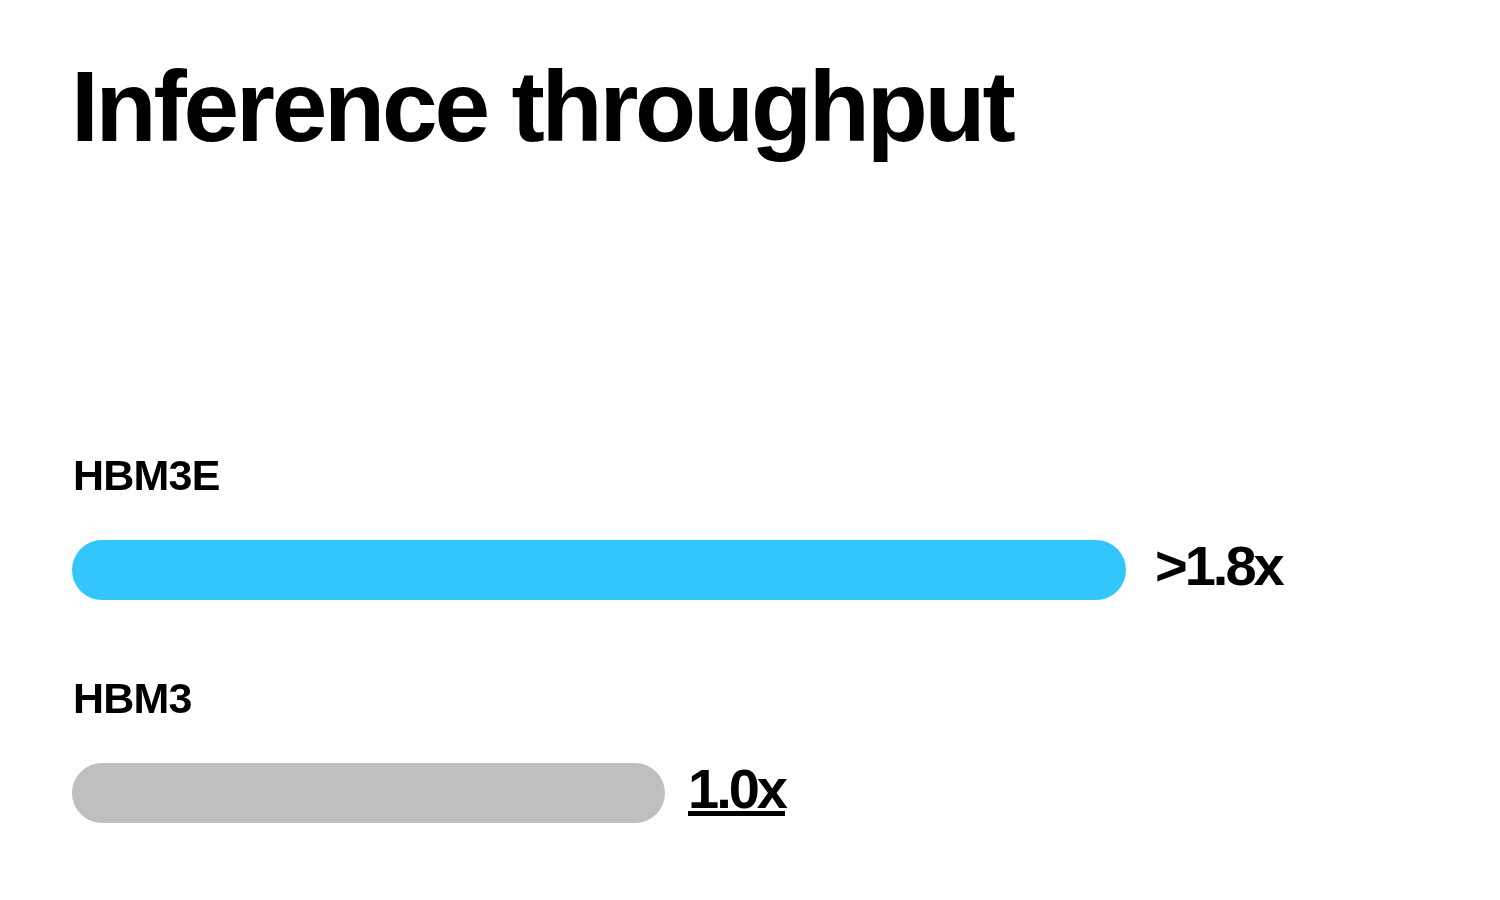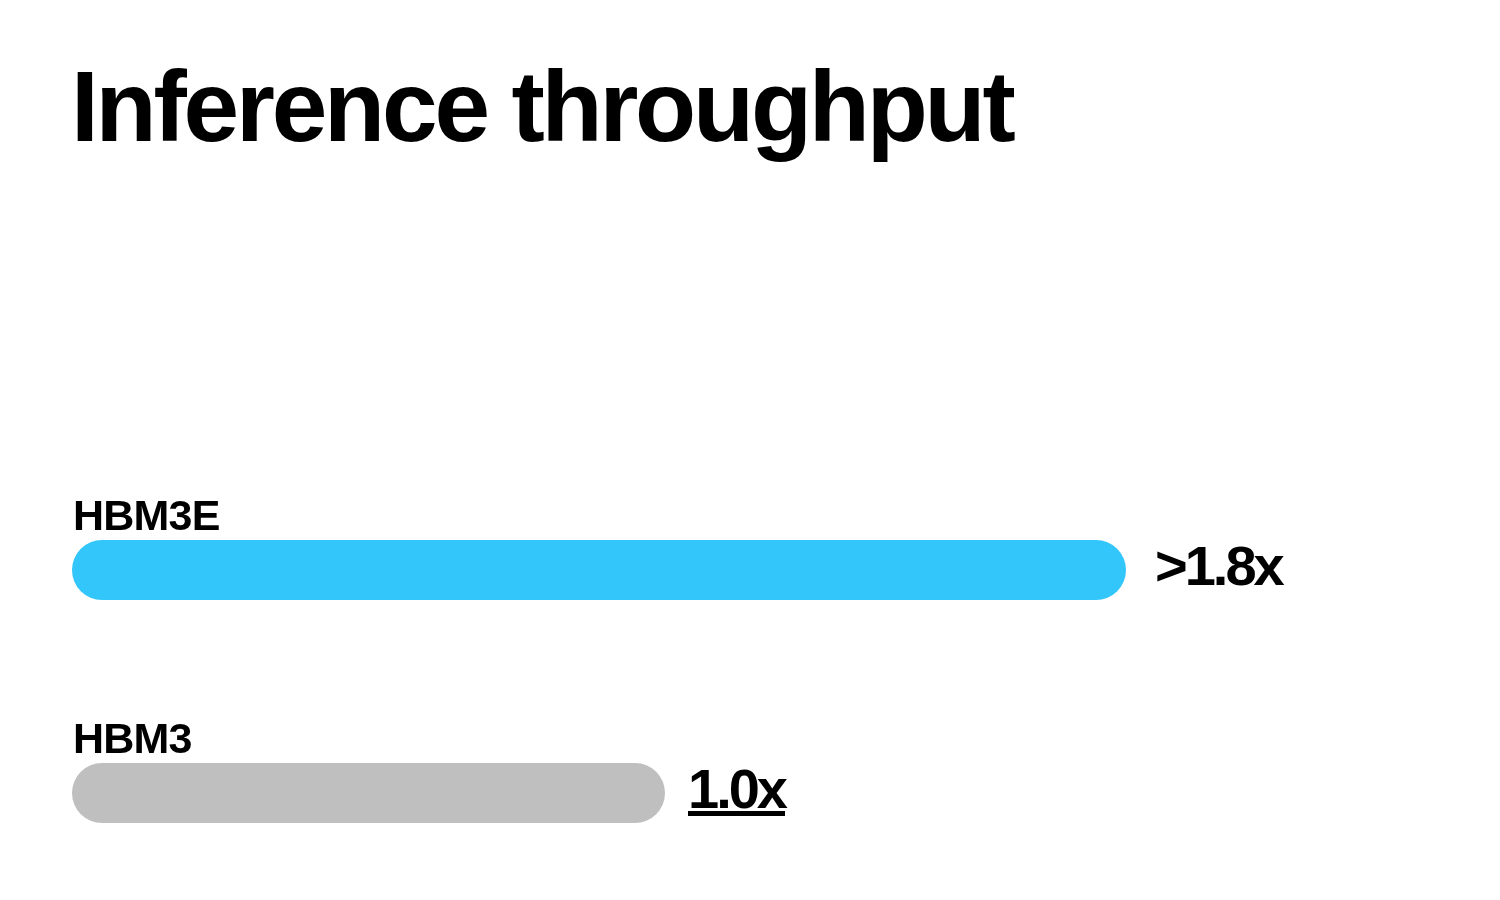--- a/index.html
+++ b/index.html
@@ -68,21 +68,20 @@
   .bar-label {
     position: absolute;
     left: 73px;
     top: 0;
     font-size: 43px;
     line-height: 46px;
     font-weight: 700;
     letter-spacing: -0.8px;
     color: #000000;
     white-space: nowrap;
-    margin-top: 40px;
   }
 
   .bar-track {
     position: absolute;
     left: 72px;
     top: 88px;
     height: 60px;
   }
 
   .bar-fill {

